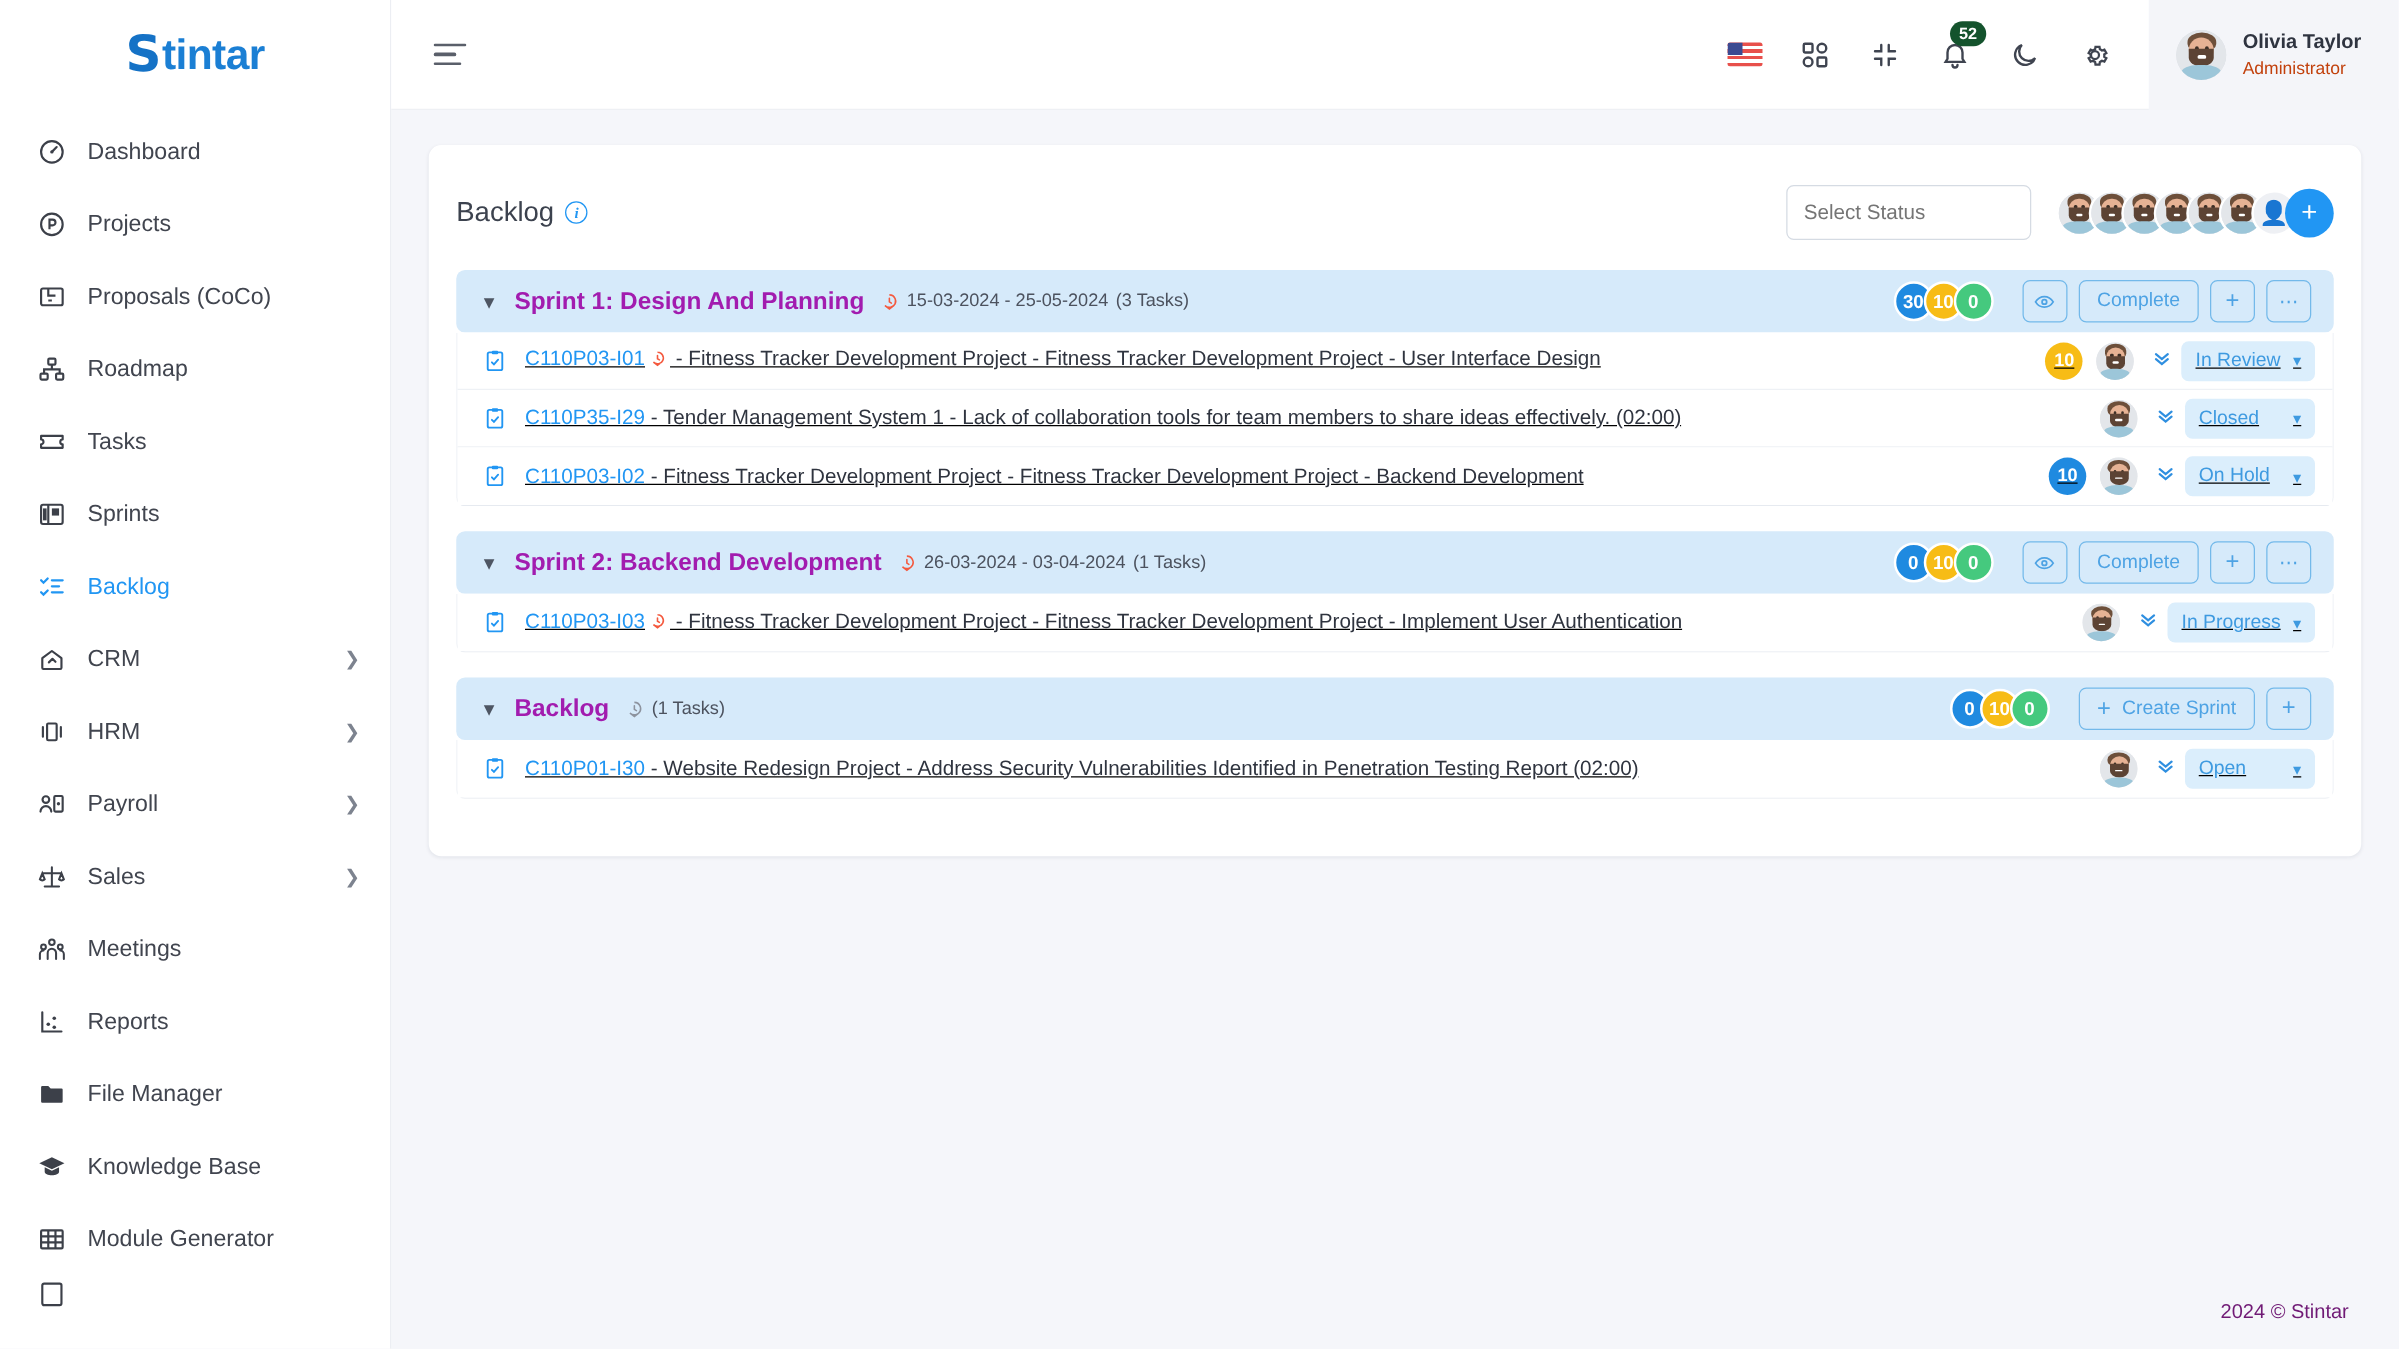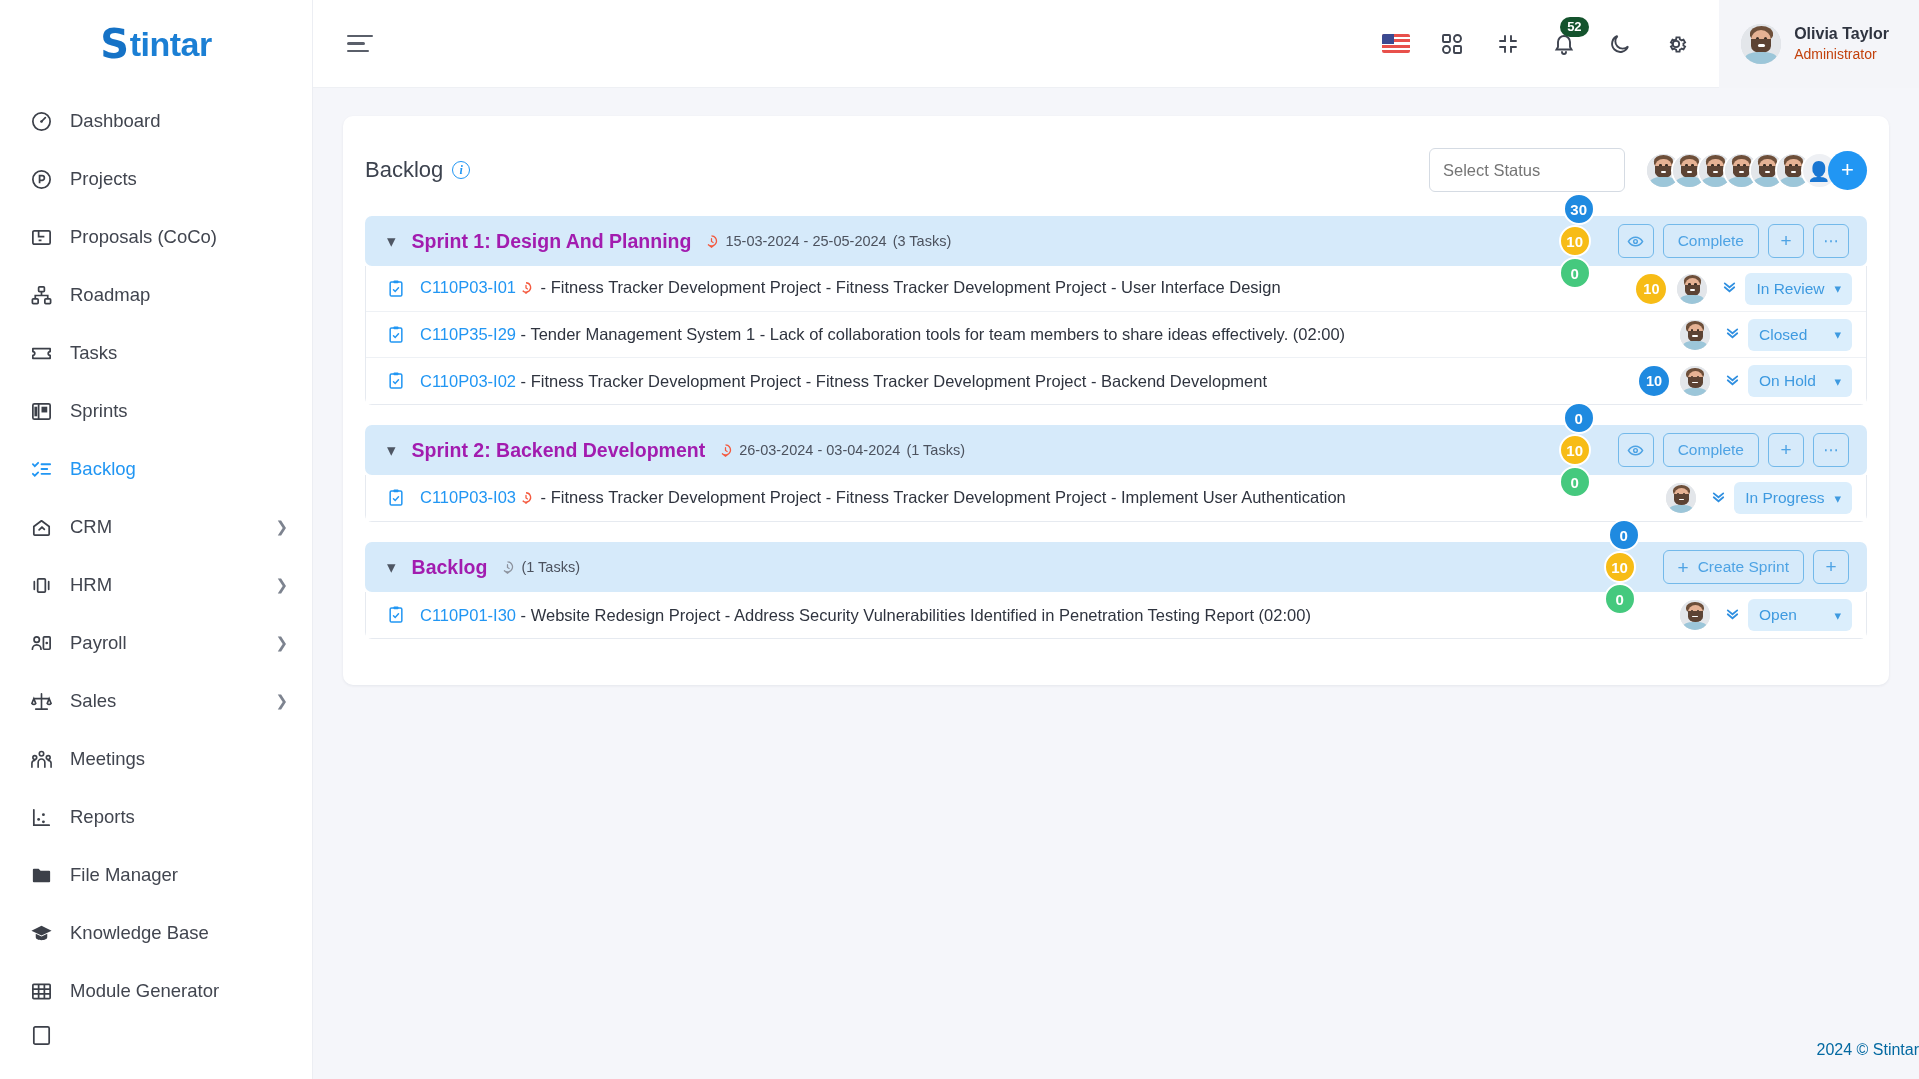--- a/index.html
+++ b/index.html
@@ -183,21 +183,21 @@
     color: #4e5663; font-size: 17px; margin-right: 16px;
     cursor: pointer; line-height: 1; user-select: none;
   }
   .group-title { font-size: 19.5px; font-weight: 700; color: #a21caf; white-space: nowrap; }
   .group-meta {
     font-size: 14.5px; color: #4c525e;
     margin-left: 13px; display: flex; align-items: center; gap: 6px; white-space: nowrap;
   }
   .clock { width: 15px; height: 15px; flex: none; }
   .group-spacer { flex: 1; }
-  .counters { display: flex; align-items: center; margin-right: 14px; flex-direction: column; }
+  .counters { display: flex; align-items: center; margin-right: 14px; }
   .counter {
     width: 32px; height: 32px; border-radius: 50%;
     color: #fff; font-size: 15px; font-weight: 700;
     display: flex; align-items: center; justify-content: center;
     border: 2.5px solid #fff; margin-left: -8px;
   }
   .counter:first-child { margin-left: 0; }
   .btn-o {
     height: 34px; border: 1px solid #73b9ea; border-radius: 6px;
     background: transparent; color: #4ea3e4;
@@ -206,21 +206,21 @@
     cursor: pointer; font-family: "Liberation Sans", sans-serif; white-space: nowrap;
   }
   .btn-o.sq { width: 36px; padding: 0; }
   .btn-o.plus { font-size: 19px; }
 
   
   .task-list { border: 1px solid #e6eaf0; border-top: none; border-radius: 0 0 7px 7px; }
   .task-row {
     display: flex; align-items: center;
     height: 46px; padding: 0 14px 0 20px;
-    border-bottom: 1px solid #eef1f5; background: #fff;
+    border-bottom: 1px solid #eef1f5; background: #fff; text-decoration: underline;
   }
   .task-row:last-child { border-bottom: none; }
   .task-ico { width: 20px; height: 20px; margin-right: 14px; flex: none; color: #2196f3; }
   .task-text { font-size: 16.5px; color: #2f343f; white-space: nowrap; overflow: hidden; }
   .task-code { color: #2196f3; }
   .urg { display: inline-block; vertical-align: -2px; margin: 0 3px; }
   .task-spacer { flex: 1; }
   .pts {
     width: 30px; height: 30px; border-radius: 50%;
     color: #fff; font-size: 14.5px; font-weight: 700;
@@ -234,21 +234,21 @@
     background: #dbeefc; border-radius: 6px; height: 32px;
     min-width: 104px; padding: 0 11px;
     display: flex; align-items: center; justify-content: space-between; gap: 10px;
     color: #3e9ae0; font-size: 15.5px; cursor: pointer; flex: none;
   }
   .status-pill .cv { font-size: 13px; }
 
   .footer {
     height: 58px; min-height: 58px;
     display: flex; align-items: center; justify-content: flex-end;
-    color: #0369a1; font-size: 16px;
+    padding-right: 40px; color: #701a75; font-size: 16px;
   }
 </style>
 </head>
 <body>
 
 <div class="app">
 
   <aside class="sidebar">
     <div class="brand">
       <div class="brand-text">

